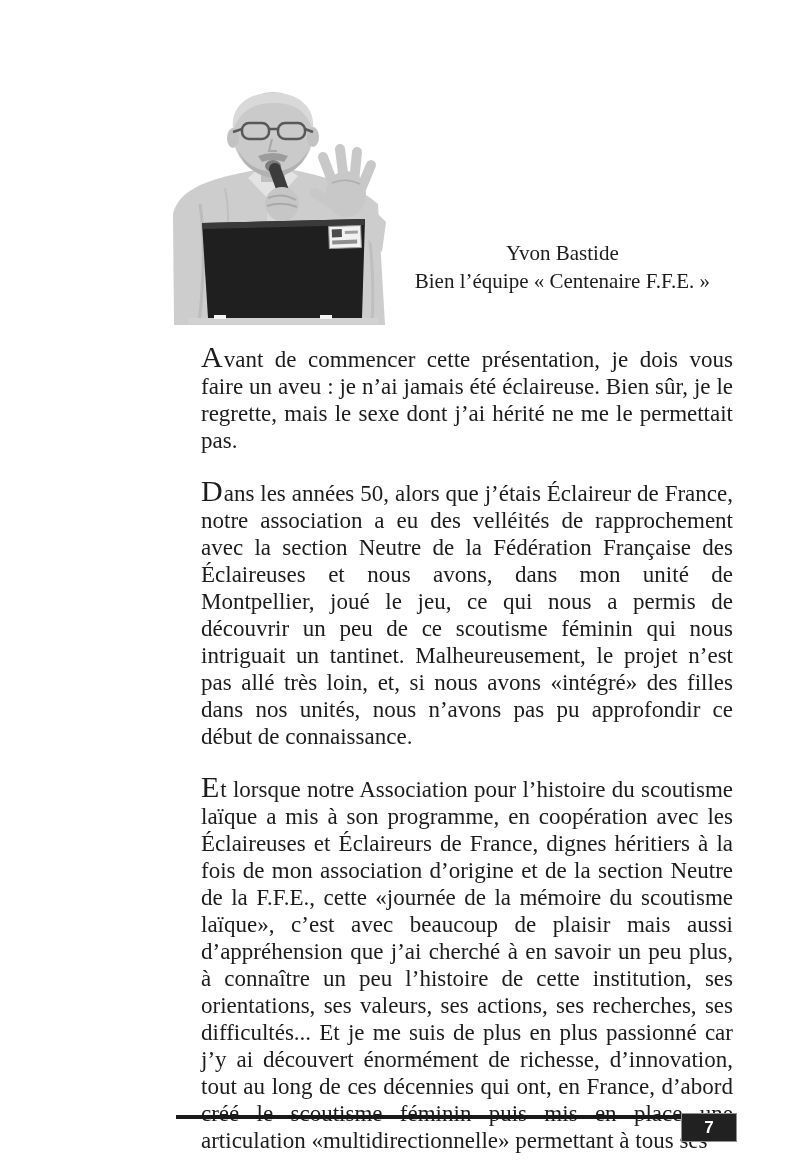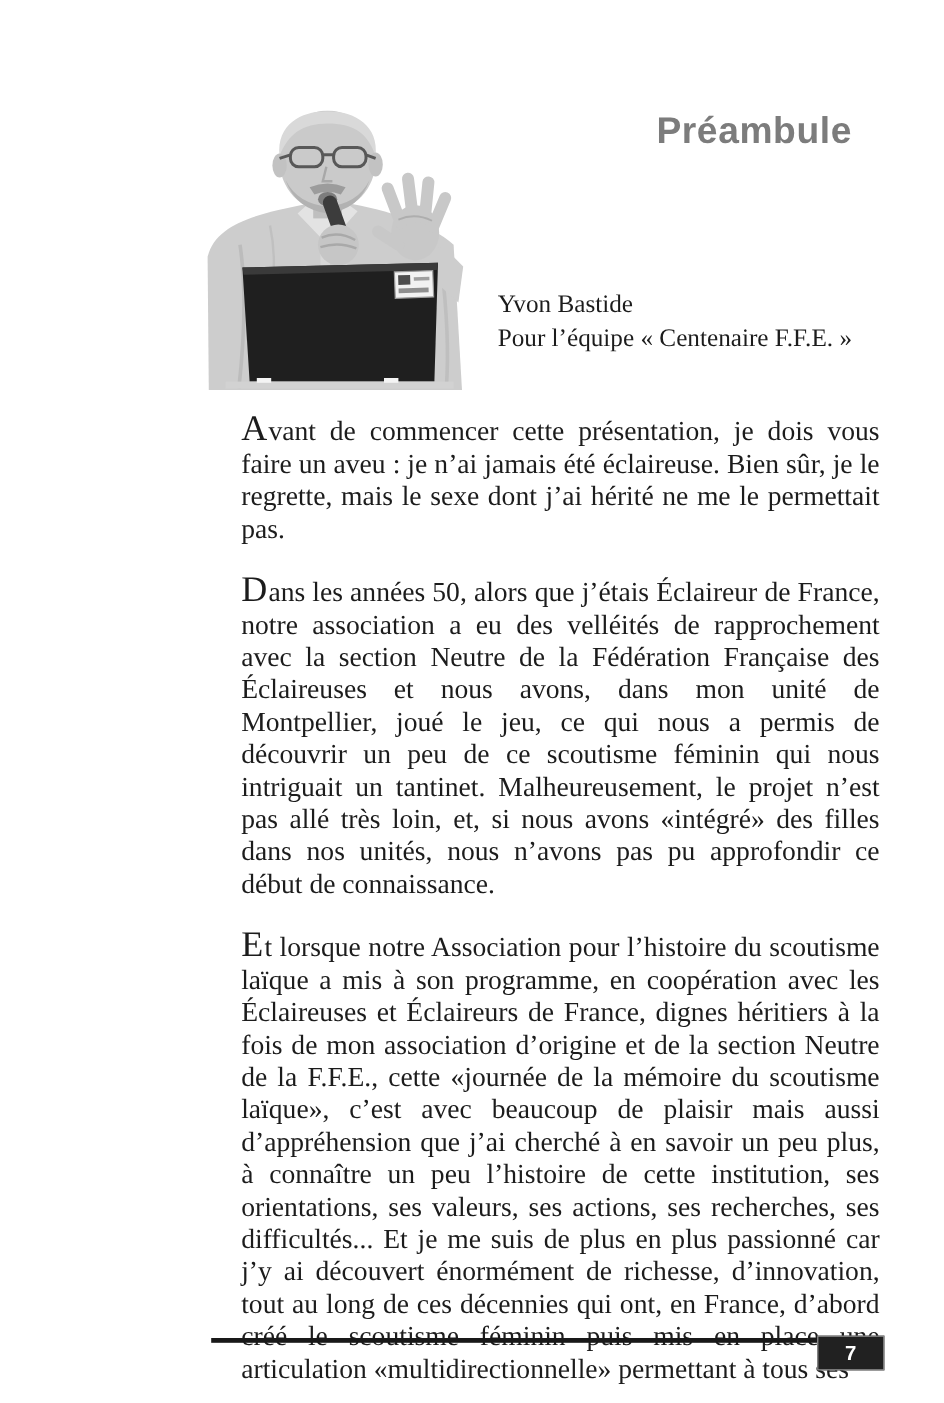--- a/index.html
+++ b/index.html
@@ -27,21 +27,21 @@
     position: absolute;
     left: 170px;
     top: 92px;
     width: 222px;
     height: 233px;
   }
   .attribution {
     position: absolute;
     top: 239px;
     right: 77px;
-    text-align: left;
+    text-align: center;
     font-size: 21px;
     line-height: 28px;
     color: #1c1c1c;
   }
   .body-text {
     position: absolute;
     left: 178px;
     top: 346px;
     width: 532px;
     font-size: 23px;
@@ -82,21 +82,20 @@
     font-family: "Liberation Sans", sans-serif;
     font-weight: bold;
     font-size: 17px;
   }
 </style>
 </head>
 <body>
 
 <div class="page">
 
-  <h1 class="page-title">Préambule</h1>
 
   <svg class="speaker-photo" viewBox="0 0 222 233" xmlns="http://www.w3.org/2000/svg" aria-hidden="true">
 
     <path d="M4,233 L3,122 C8,100 32,90 62,83 L90,77 L118,77 C152,83 188,94 208,112 L215,233 Z" fill="#cdcdcd"></path>
     <path d="M30,112 C36,152 33,196 29,232" stroke="#bcbcbc" fill="none" stroke-width="3"></path>
     <path d="M55,96 C60,120 58,142 56,154" stroke="#c0c0c0" fill="none" stroke-width="2"></path>
     <path d="M198,130 C202,164 204,202 202,230" stroke="#bfbfbf" fill="none" stroke-width="3"></path>
 
     <path d="M212,160 L176,128 Q186,108 202,116 L216,130 Z" fill="#cdcdcd"></path>
 
@@ -159,21 +158,21 @@
       <rect x="162" y="148" width="25" height="4" fill="#8f8f8f"></rect>
     </g>
 
     <rect x="18" y="226" width="190" height="6" fill="#d2d2d2"></rect>
     <rect x="44" y="223" width="12" height="4" fill="#f4f4f4"></rect>
     <rect x="150" y="223" width="12" height="4" fill="#f4f4f4"></rect>
   </svg>
 
   <div class="attribution">
     <div>Yvon Bastide</div>
-    <div>Pour l’équipe « Centenaire F.F.E. »</div>
+    <div>Bien l’équipe « Centenaire F.F.E. »</div>
   </div>
 
   <div class="body-text">
     <p>Avant de commencer cette présentation, je dois vous faire un aveu : je n’ai jamais été éclaireuse. Bien sûr, je le regrette, mais le sexe dont j’ai hérité ne me le permettait pas.</p>
     <p>Dans les années 50, alors que j’étais Éclaireur de France, notre association a eu des velléités de rapprochement avec la section Neutre de la Fédération Française des Éclaireuses et nous avons, dans mon unité de Montpellier, joué le jeu, ce qui nous a permis de découvrir un peu de ce scoutisme féminin qui nous intriguait un tantinet. Malheureusement, le projet n’est pas allé très loin, et, si nous avons «intégré» des filles dans nos unités, nous n’avons pas pu approfondir ce début de connaissance.</p>
     <p>Et lorsque notre Association pour l’histoire du scoutisme laïque a mis à son programme, en coopération avec les Éclaireuses et Éclaireurs de France, dignes héritiers à la fois de mon association d’origine et de la section Neutre de la F.F.E., cette «journée de la mémoire du scoutisme laïque», c’est avec beaucoup de plaisir mais aussi d’appréhension que j’ai cherché à en savoir un peu plus, à connaître un peu l’histoire de cette institution, ses orientations, ses valeurs, ses actions, ses recherches, ses difficultés... Et je me suis de plus en plus passionné car j’y ai découvert énormément de richesse, d’innovation, tout au long de ces décennies qui ont, en France, d’abord créé le scoutisme féminin puis mis en place une articulation «multidirectionnelle» permettant à tous ses</p>
   </div>
 
   <div class="footer-rule"></div>
 

